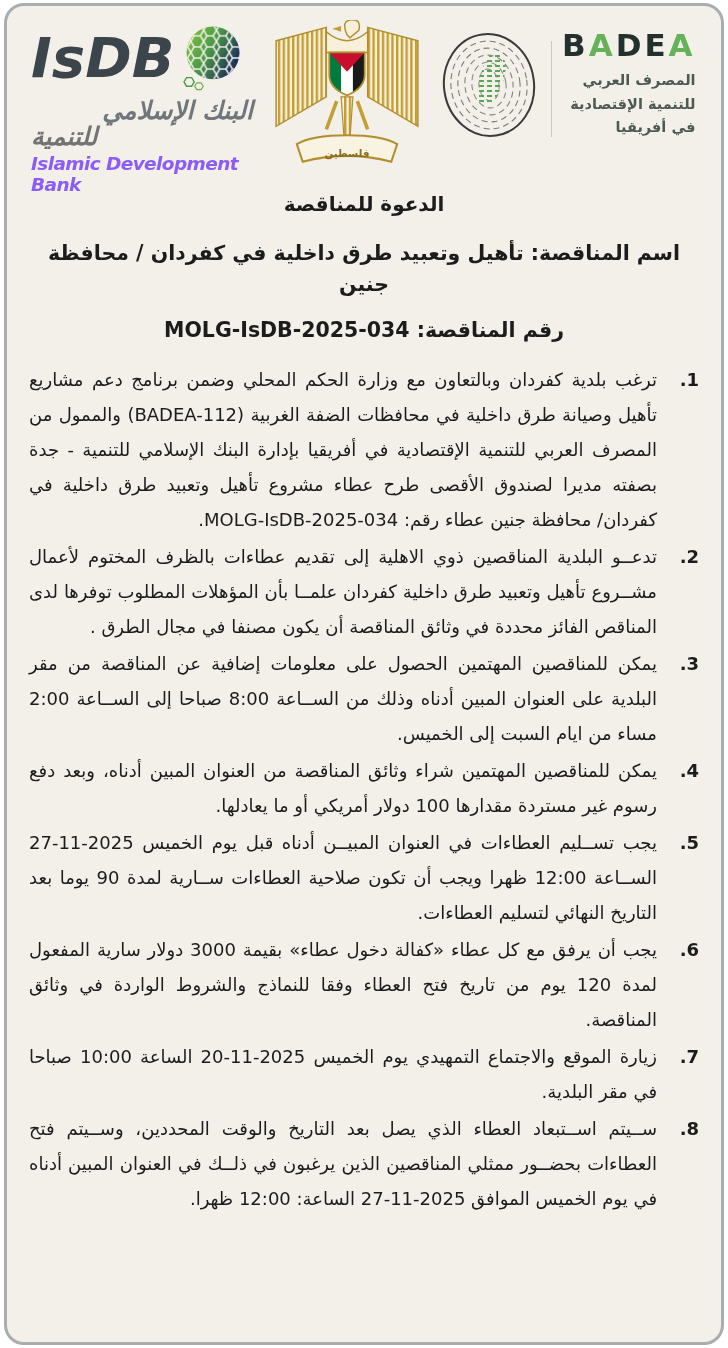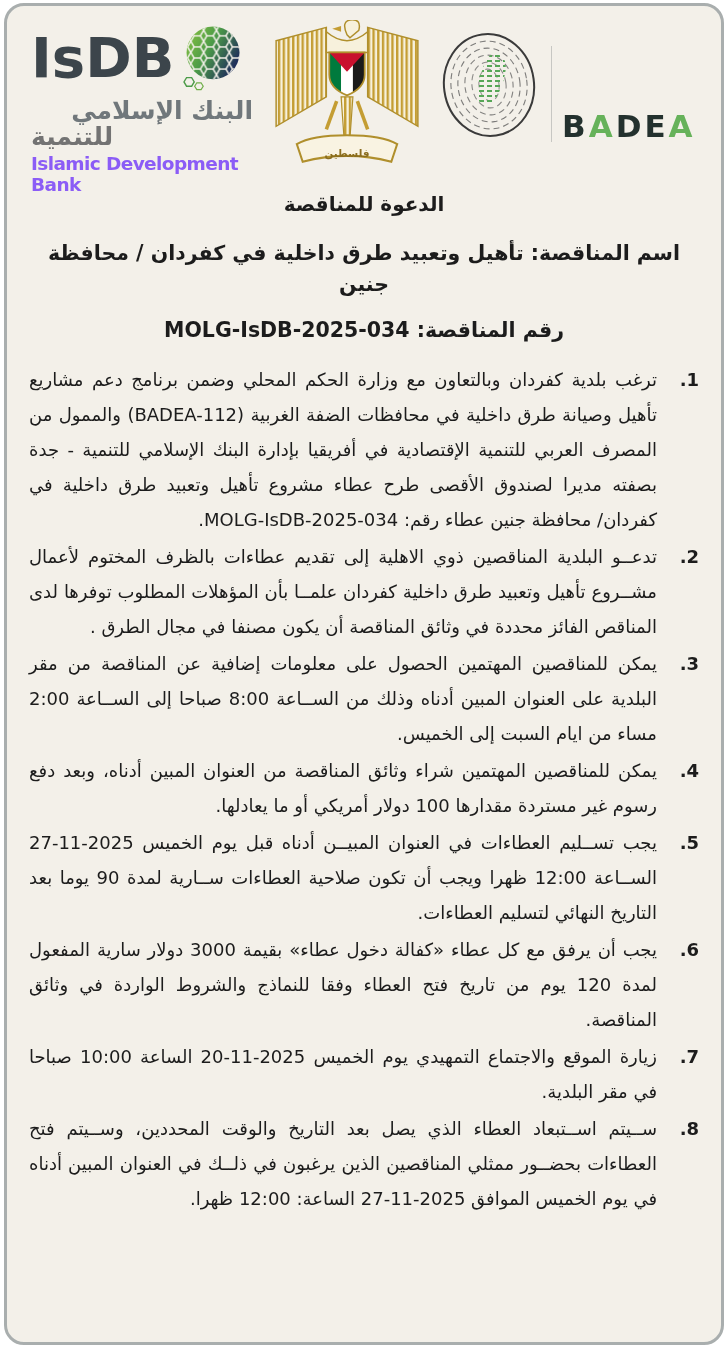--- a/index.html
+++ b/index.html
@@ -23,31 +23,31 @@
   }
   
   .logos{
     direction:ltr;
     display:flex;
     justify-content:space-between;
     align-items:flex-start;
     height:162px;
     padding:4px 2px 0 2px;
   }
-  .isdb{width:222px;direction:rtl;}
+  .isdb{width:222px;direction:rtl;font-style:italic;}
   .isdb-top{direction:ltr;display:flex;align-items:center;gap:4px;margin-right:8px;}
   .isdb-word{
     font-size:56px;font-weight:700;color:#3c454b;
     letter-spacing:0px;line-height:1;
   }
   .isdb-ar{font-size:25px;font-weight:700;color:#70777b;line-height:1.05;text-align:right;margin-top:2px;}
   .isdb-ar2{font-size:25px;font-weight:700;color:#737373;line-height:1.05;text-align:left;direction:rtl;}
   .isdb-en{font-size:18.5px;font-weight:700;color:#8b5cf6;letter-spacing:-0.6px;direction:ltr;text-align:left;margin-top:2px;}
   .emblem-wrap{width:150px;display:flex;justify-content:center;}
-  .badea{display:flex;align-items:flex-end;gap:10px;width:256px;margin-top:8px;}
+  .badea{display:flex;align-items:center;gap:10px;width:256px;margin-top:8px;}
   .badea-divider{width:1px;height:96px;background:#c7c7c3;margin-top:8px;}
   .badea-textcol{direction:rtl;text-align:right;}
   .badea-word{direction:ltr;text-align:left;font-size:31px;font-weight:700;color:#23312e;letter-spacing:3px;line-height:1;}
   .badea-word .green-a{color:#66b25a;}
   .badea-ar{font-size:14.5px;font-weight:700;color:#4c5a52;line-height:1.65;margin-top:8px;}
   
   .doc-title{
     text-align:center;font-size:20px;font-weight:700;margin-top:10px;
   }
   .doc-name{
@@ -167,20 +167,25 @@
             <line x1="30" y1="58" x2="72" y2="58"></line>
               <line x1="30" y1="63" x2="72" y2="63"></line>
             <line x1="30" y1="68" x2="72" y2="68"></line>
               <line x1="30" y1="73" x2="72" y2="73"></line>
           </g>
         </g>
       </svg>
       <div class="badea-divider"></div>
       <div class="badea-textcol">
         <div class="badea-word"><span>B</span><span class="green-a">A</span><span>D</span><span>E</span><span class="green-a">A</span></div>
+        <div class="badea-ar">
+          <div>المصرف العربي</div>
+          <div>للتنمية الإقتصادية</div>
+          <div>في أفريقيا</div>
+        </div>
       </div>
     </div>
   </div>
 
   <div class="doc-title">الدعوة للمناقصة</div>
   <div class="doc-name">اسم المناقصة: تأهيل وتعبيد طرق داخلية في كفردان  / محافظة جنين</div>
   <div class="doc-number">رقم المناقصة: MOLG-IsDB-2025-034</div>
 
   <div class="items">
     <div class="item">

